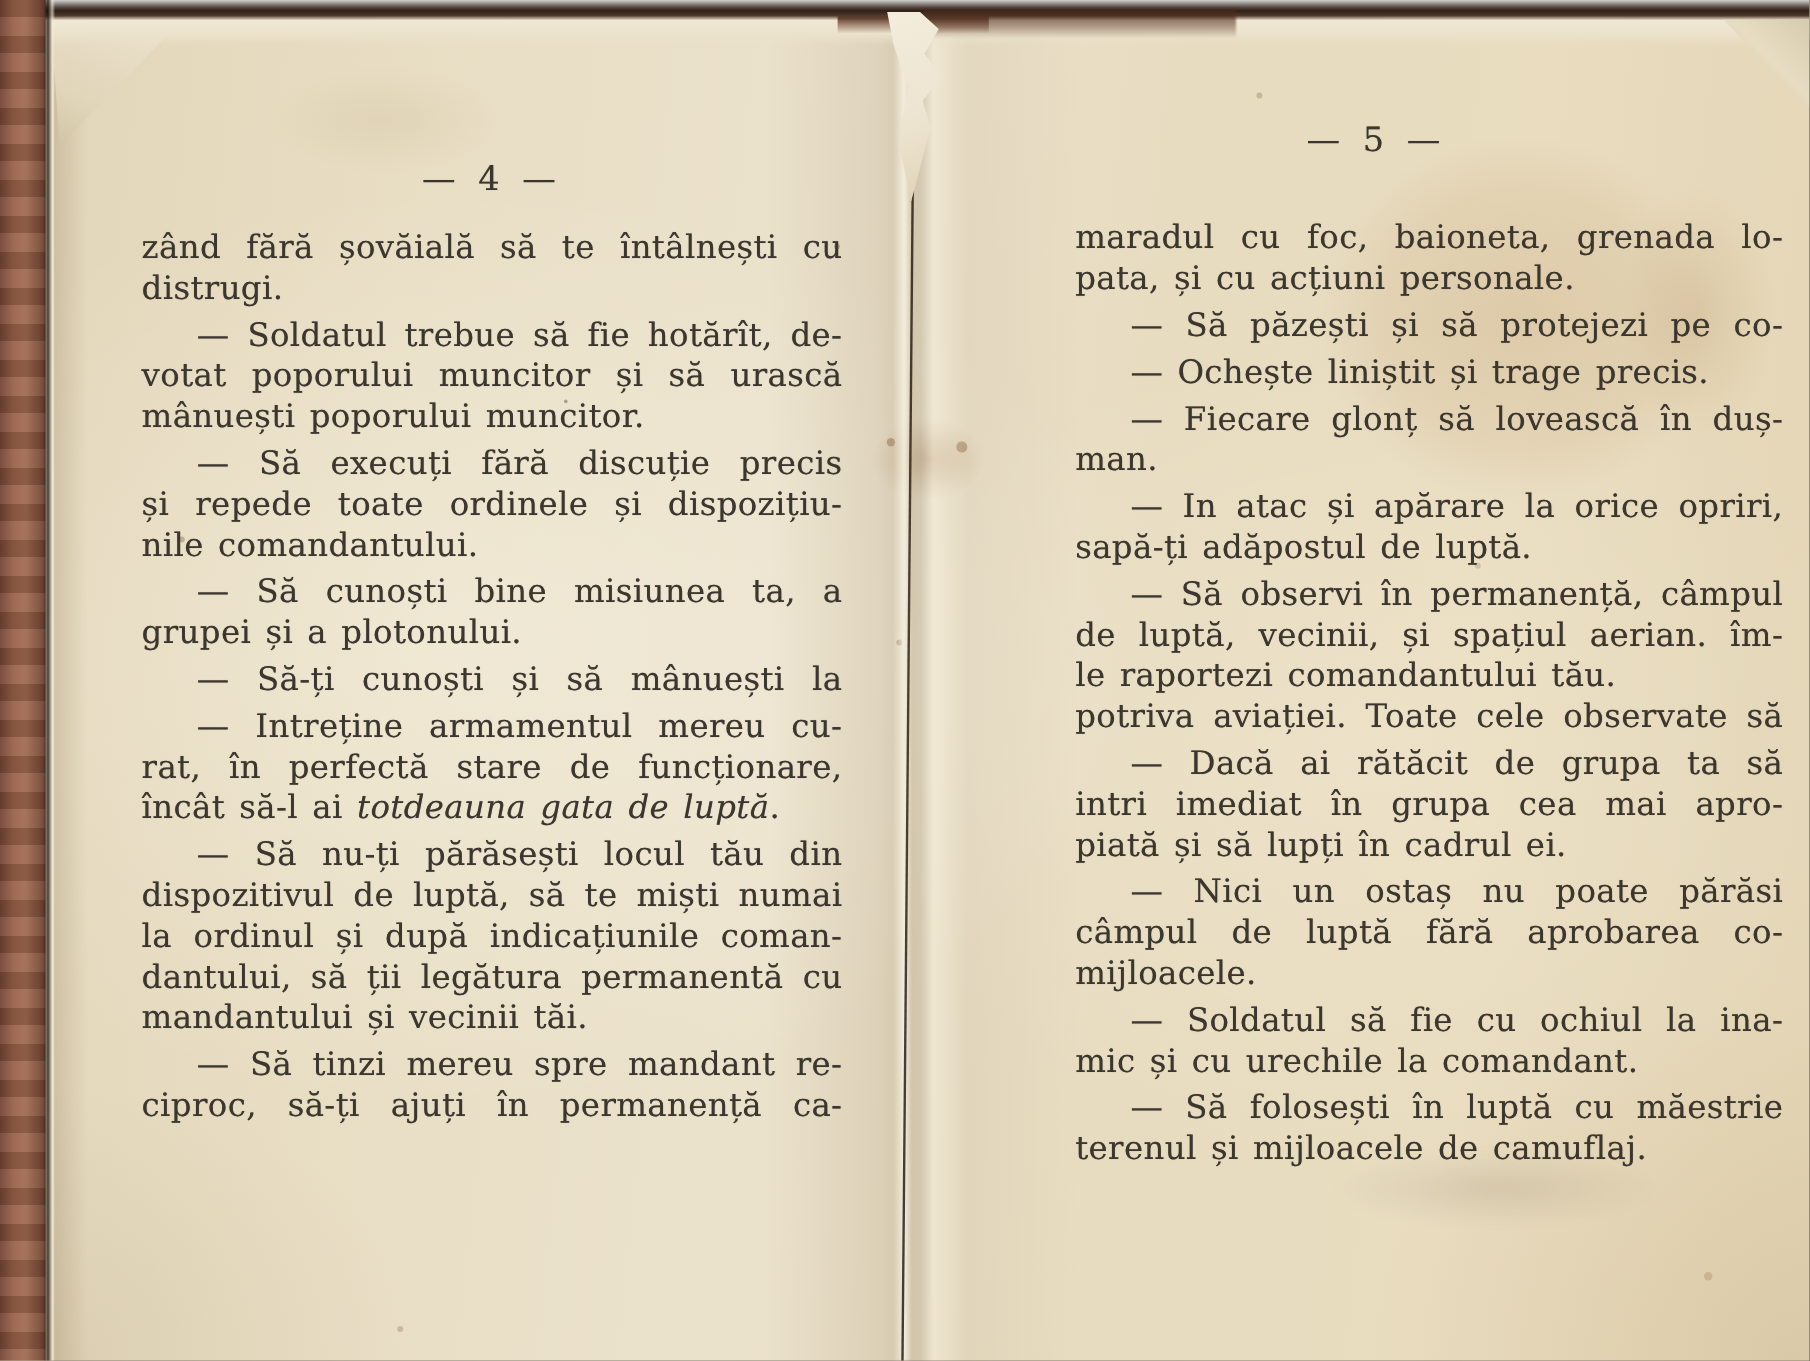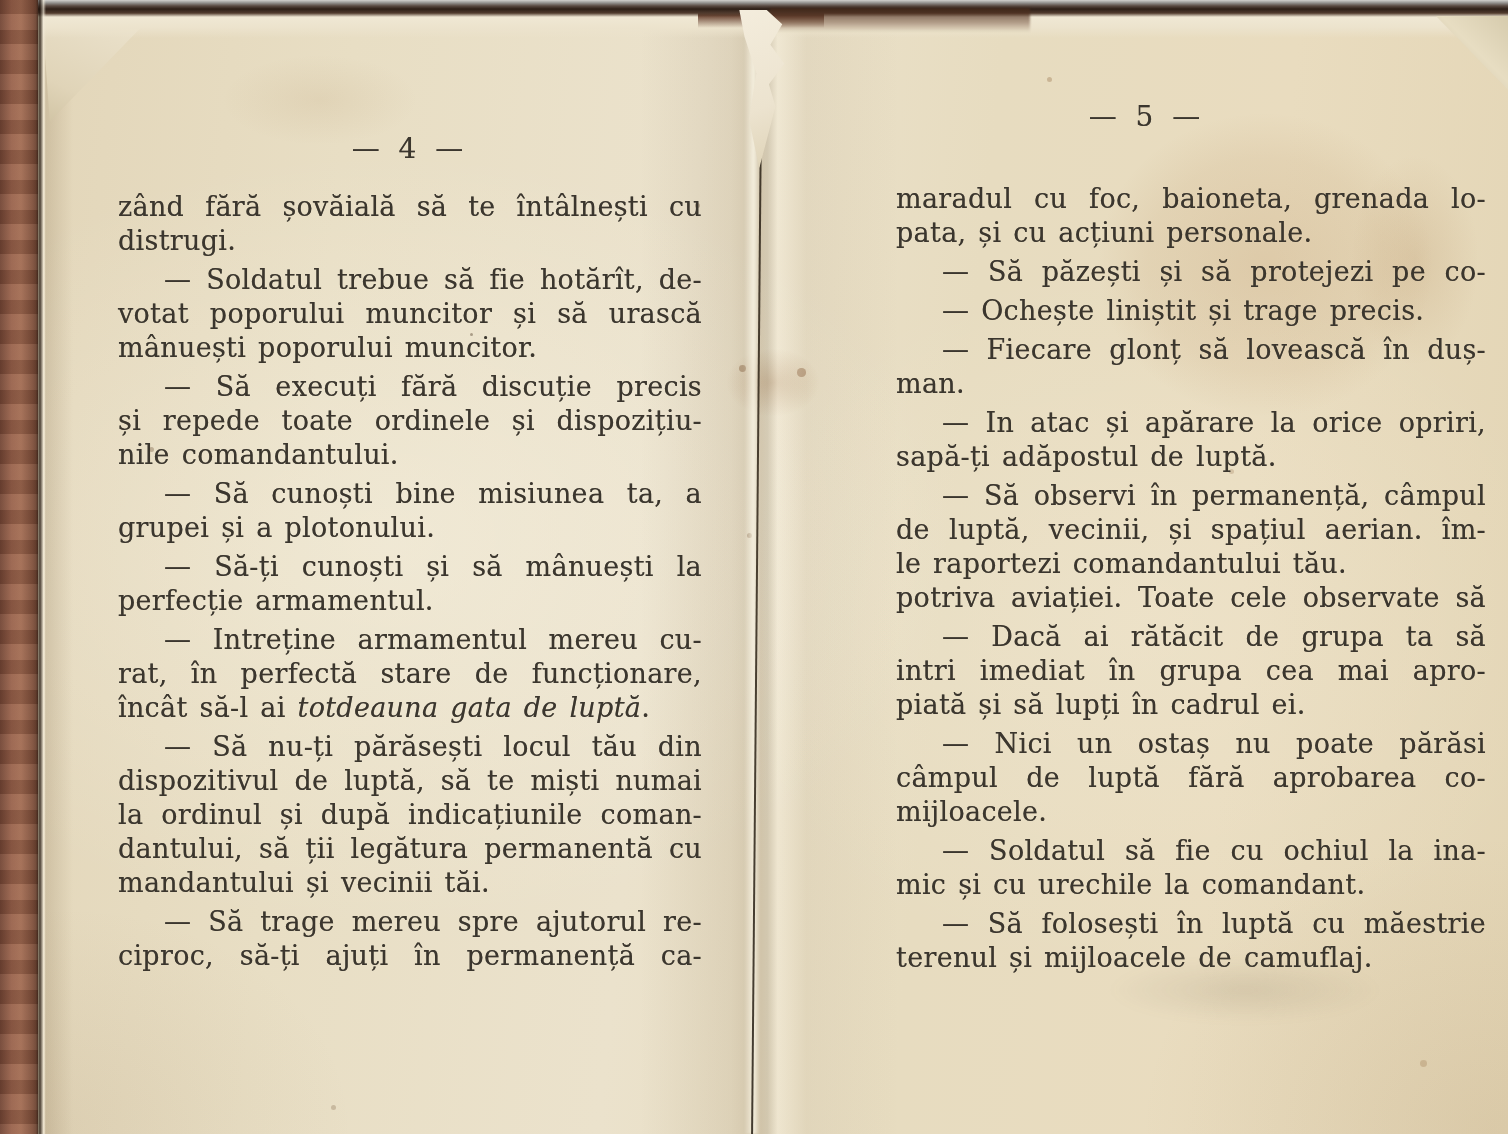--- a/index.html
+++ b/index.html
@@ -135,36 +135,35 @@
           <div class="line">— Să execuți fără discuție precis</div>
           <div class="line">și repede toate ordinele și dispozițiu-</div>
           <div class="line last">nile comandantului.</div>
         </div>
         <div class="para indent">
           <div class="line">— Să cunoști bine misiunea ta, a</div>
           <div class="line last">grupei și a plotonului.</div>
         </div>
         <div class="para indent">
           <div class="line">— Să-ți cunoști și să mânuești la</div>
-          <div class="line last">perfecție armamentul.</div>
         </div>
         <div class="para indent">
           <div class="line">— Intreține armamentul mereu cu-</div>
           <div class="line">rat, în perfectă stare de funcționare,</div>
           <div class="line last">încât să-l ai <i>totdeauna gata de luptă</i>.</div>
         </div>
         <div class="para indent">
           <div class="line">— Să nu-ți părăsești locul tău din</div>
           <div class="line">dispozitivul de luptă, să te miști numai</div>
           <div class="line">la ordinul și după indicațiunile coman-</div>
           <div class="line">dantului, să ții legătura permanentă cu</div>
           <div class="line last">mandantului și vecinii tăi.</div>
         </div>
         <div class="para indent">
-          <div class="line">— Să trage mereu spre ajutorul re-</div>
+          <div class="line">— Să tinzi mereu spre mandant re-</div>
           <div class="line">ciproc, să-ți ajuți în permanență ca-</div>
         </div>
       </div>
   </div>
 
   <div>
     <div class="page-header header-right">— 5 —</div>
     <div class="text-col col-right">
         <div class="para">
           <div class="line">maradul cu foc, baioneta, grenada lo-</div>

